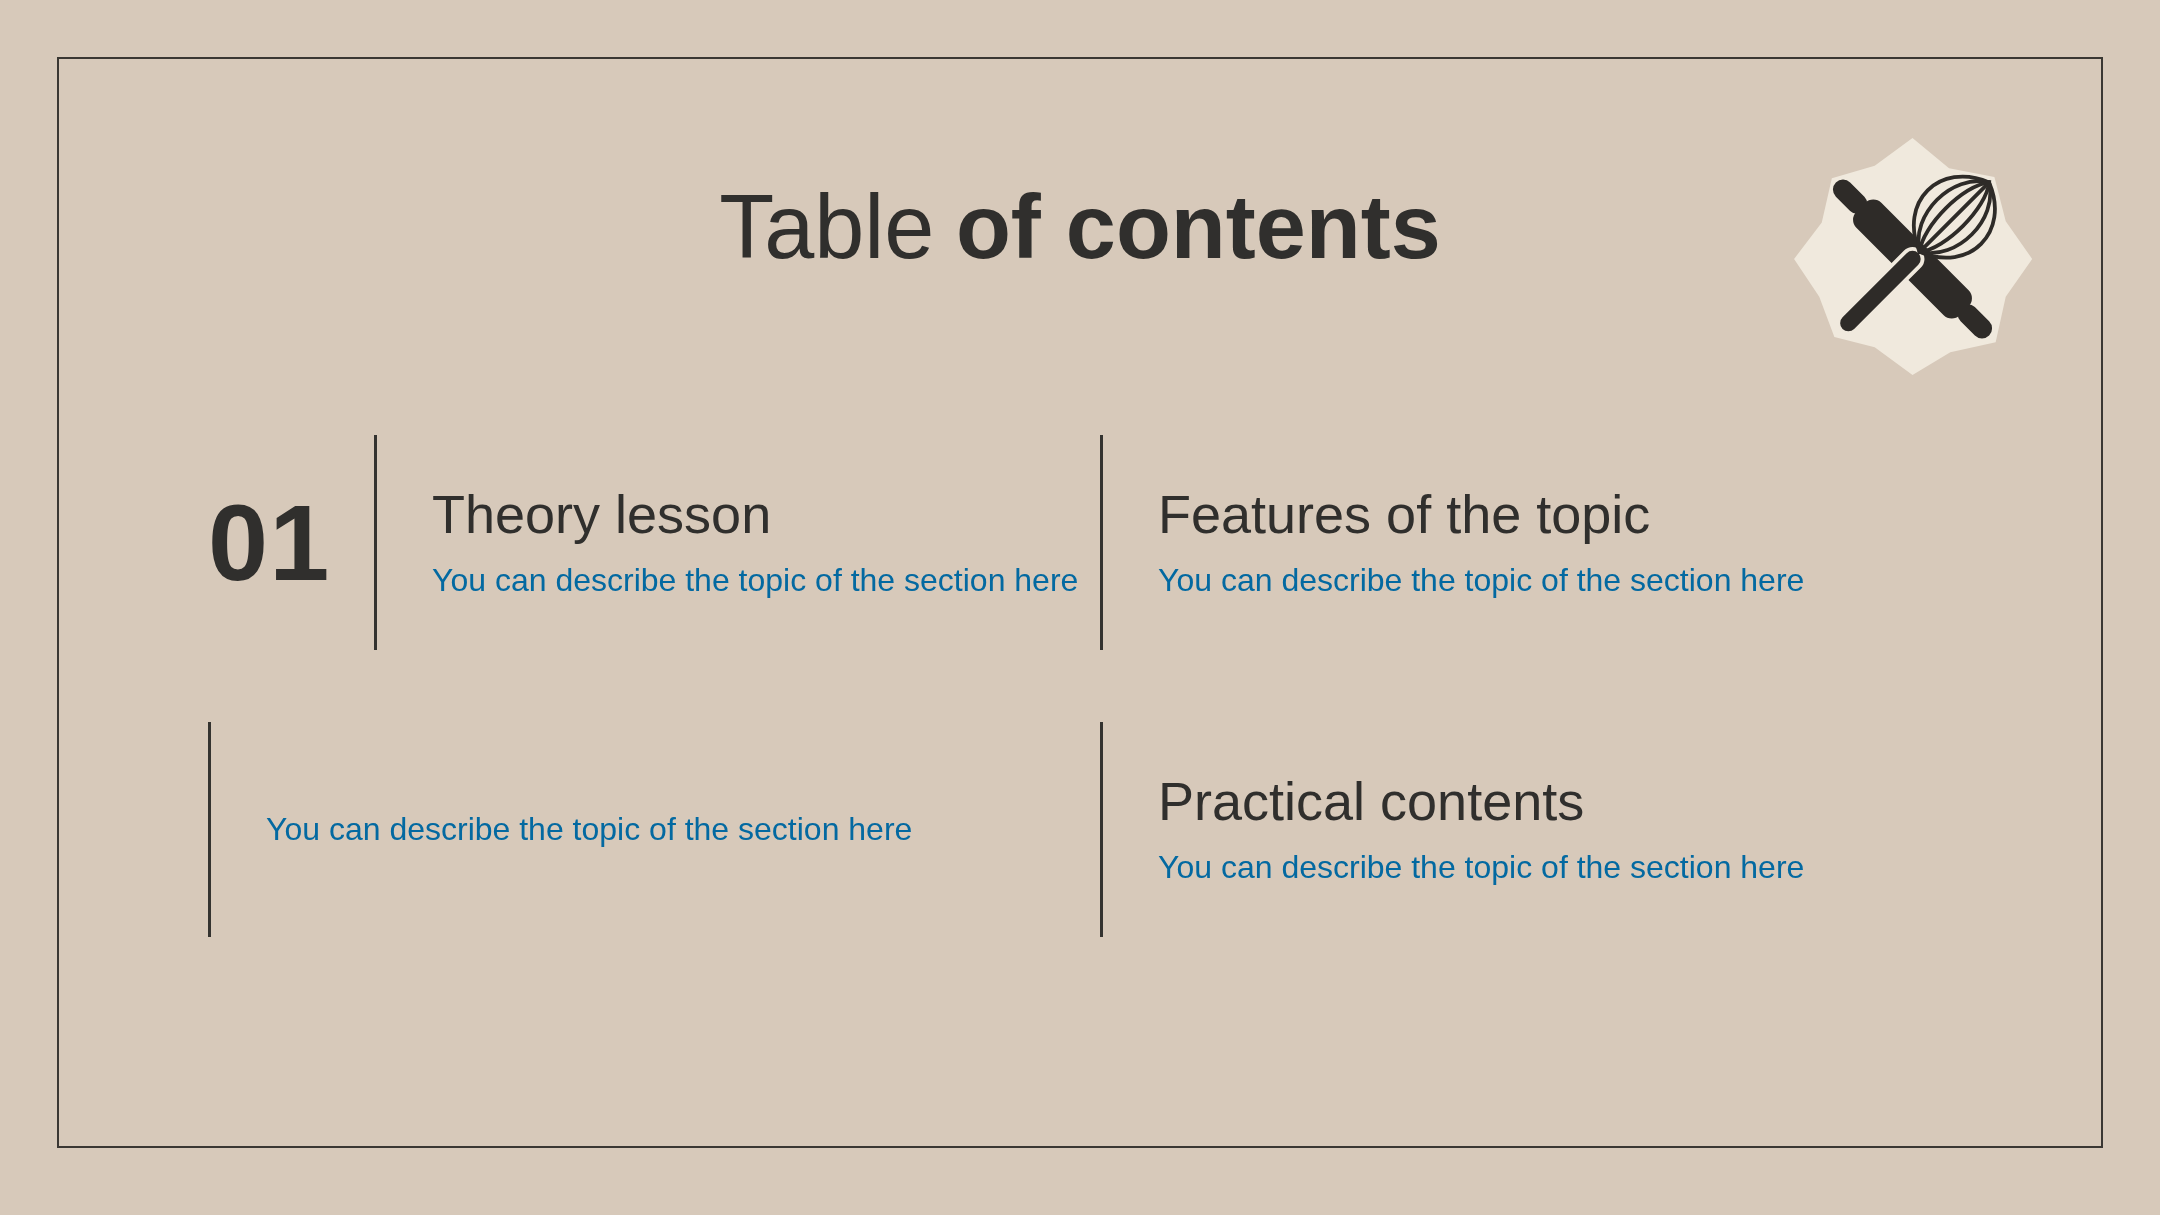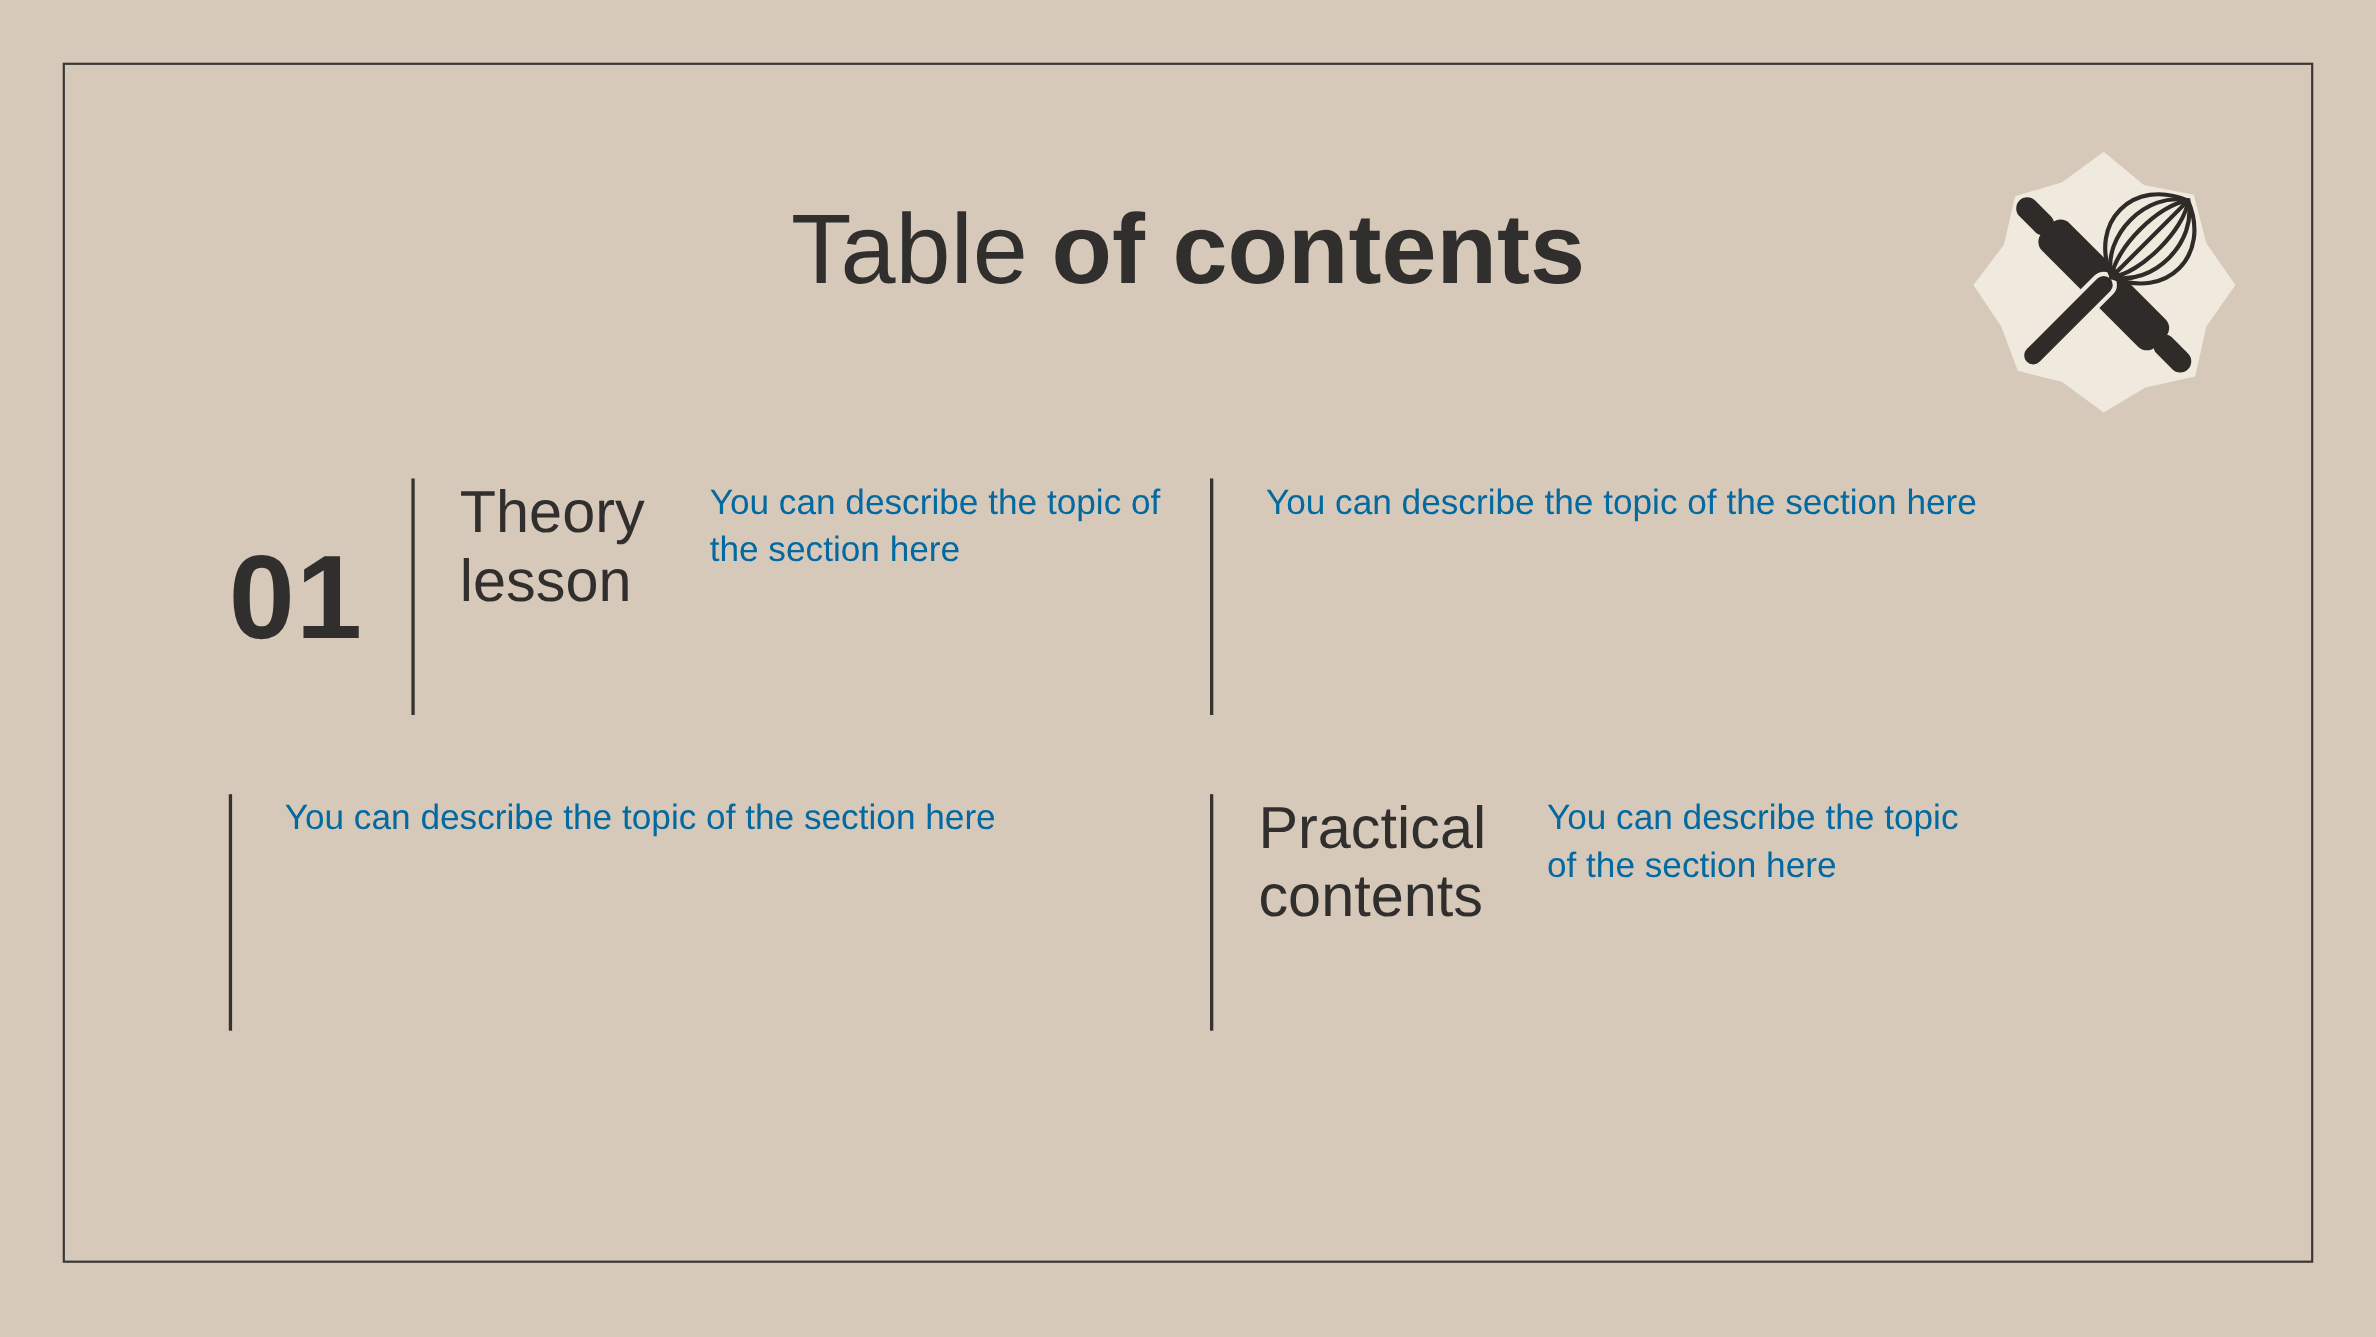--- a/index.html
+++ b/index.html
@@ -67,23 +67,24 @@
     line-height: 1;
     color: #302f2d;
     letter-spacing: 0.01em;
   }
   .divider {
     width: 0;
     border-left: 3px solid #343330;
     align-self: stretch;
   }
   .txt {
-    margin-left: 41px;
+    margin-left: 55px;
     width: 660px;
     display: flex;
+    flex-direction: column;
     justify-content: center;
   }
   .heading {
     font-size: 54px;
     font-weight: 400;
     line-height: 1.15;
     margin-bottom: 14px;
     color: #302f2d;
   }
   .desc {
@@ -136,20 +137,21 @@
       <div class="divider"></div>
       <div class="txt">
         <div class="heading">Theory lesson</div>
         <div class="desc">You can describe the topic of the section here</div>
       </div>
     </div>
 
     <div class="cell">
       <div class="divider"></div>
       <div class="txt">
+        <div class="heading">Features of the topic</div>
         <div class="desc">You can describe the topic of the section here</div>
       </div>
     </div>
 
     <div class="cell">
       <div class="divider"></div>
       <div class="txt">
         <div class="desc">You can describe the topic of the section here</div>
       </div>
     </div>

